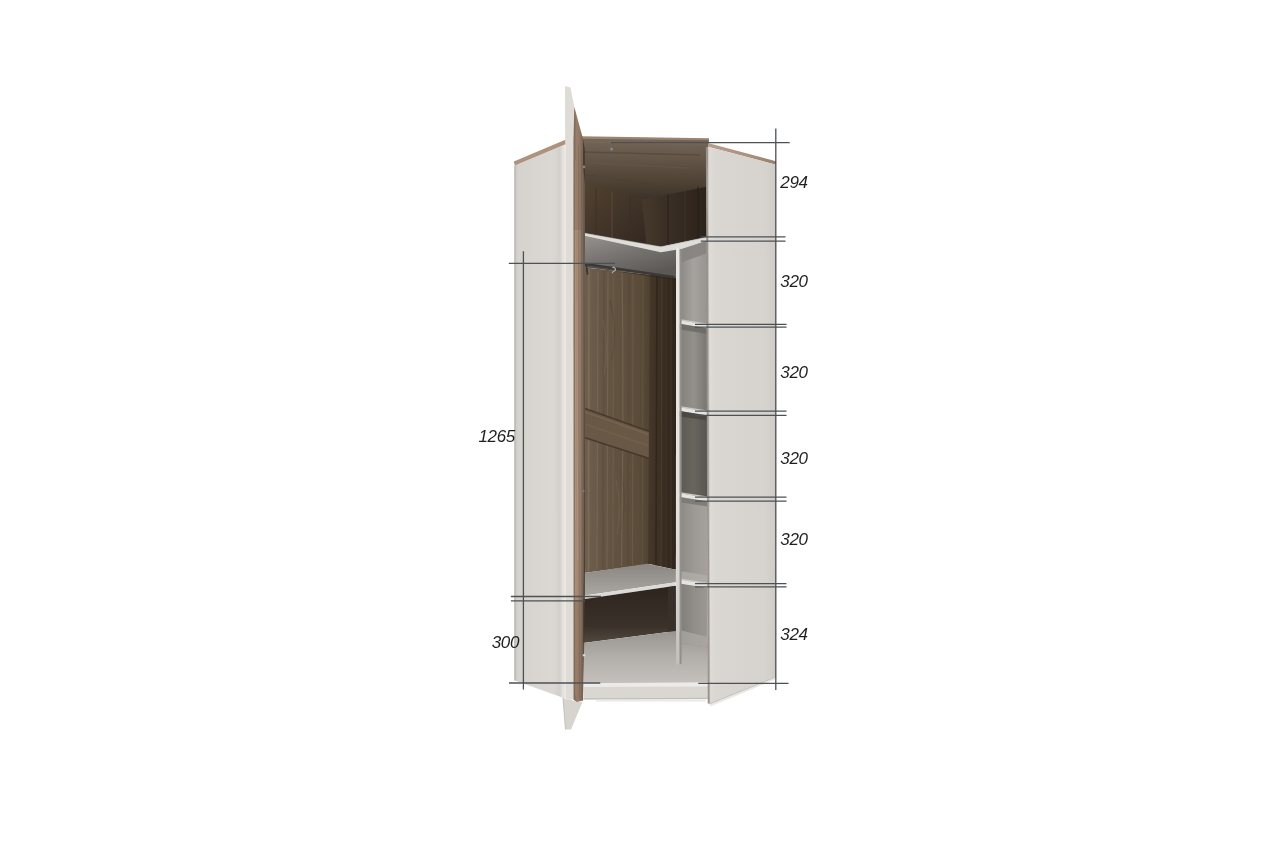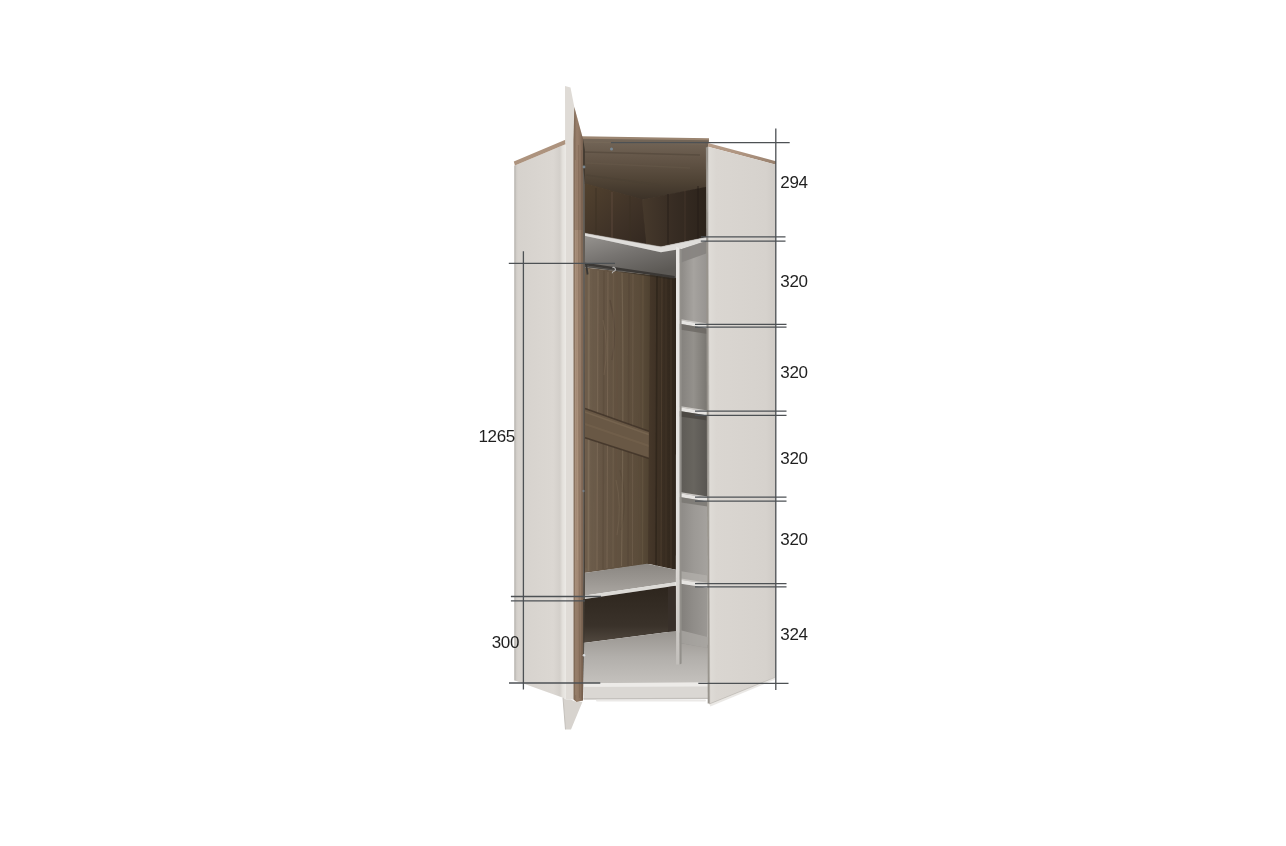--- a/index.html
+++ b/index.html
@@ -1,16 +1,16 @@
 <!DOCTYPE html>
 <html><head>
 <meta charset="utf-8">
 <style>
   html,body{margin:0;padding:0;background:#ffffff;}
-  .page{width:1170px;height:846px;position:relative;background:#bef264;overflow:hidden;}
+  .page{width:1170px;height:846px;position:relative;background:#bef264;overflow:hidden;font-style:italic;}
   svg{display:block;}
   text{font-family:"Liberation Sans", sans-serif;fill:#1f1f1f;}
 </style>
 </head>
 <body>
 <div class="page">
 <svg width="1286" height="846" viewBox="0 0 1286 846" xmlns="http://www.w3.org/2000/svg">
 <defs>
   <linearGradient id="doorL" x1="0" y1="0" x2="1" y2="0">
     <stop offset="0" stop-color="#c9c5c0"></stop>

